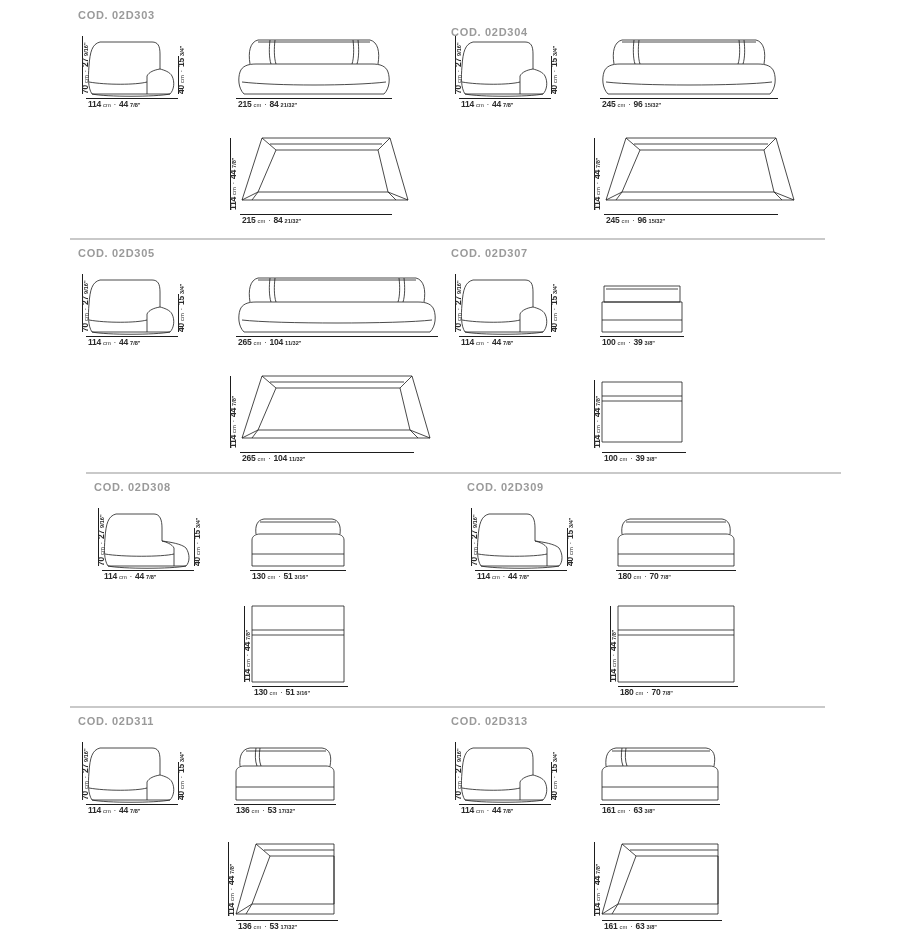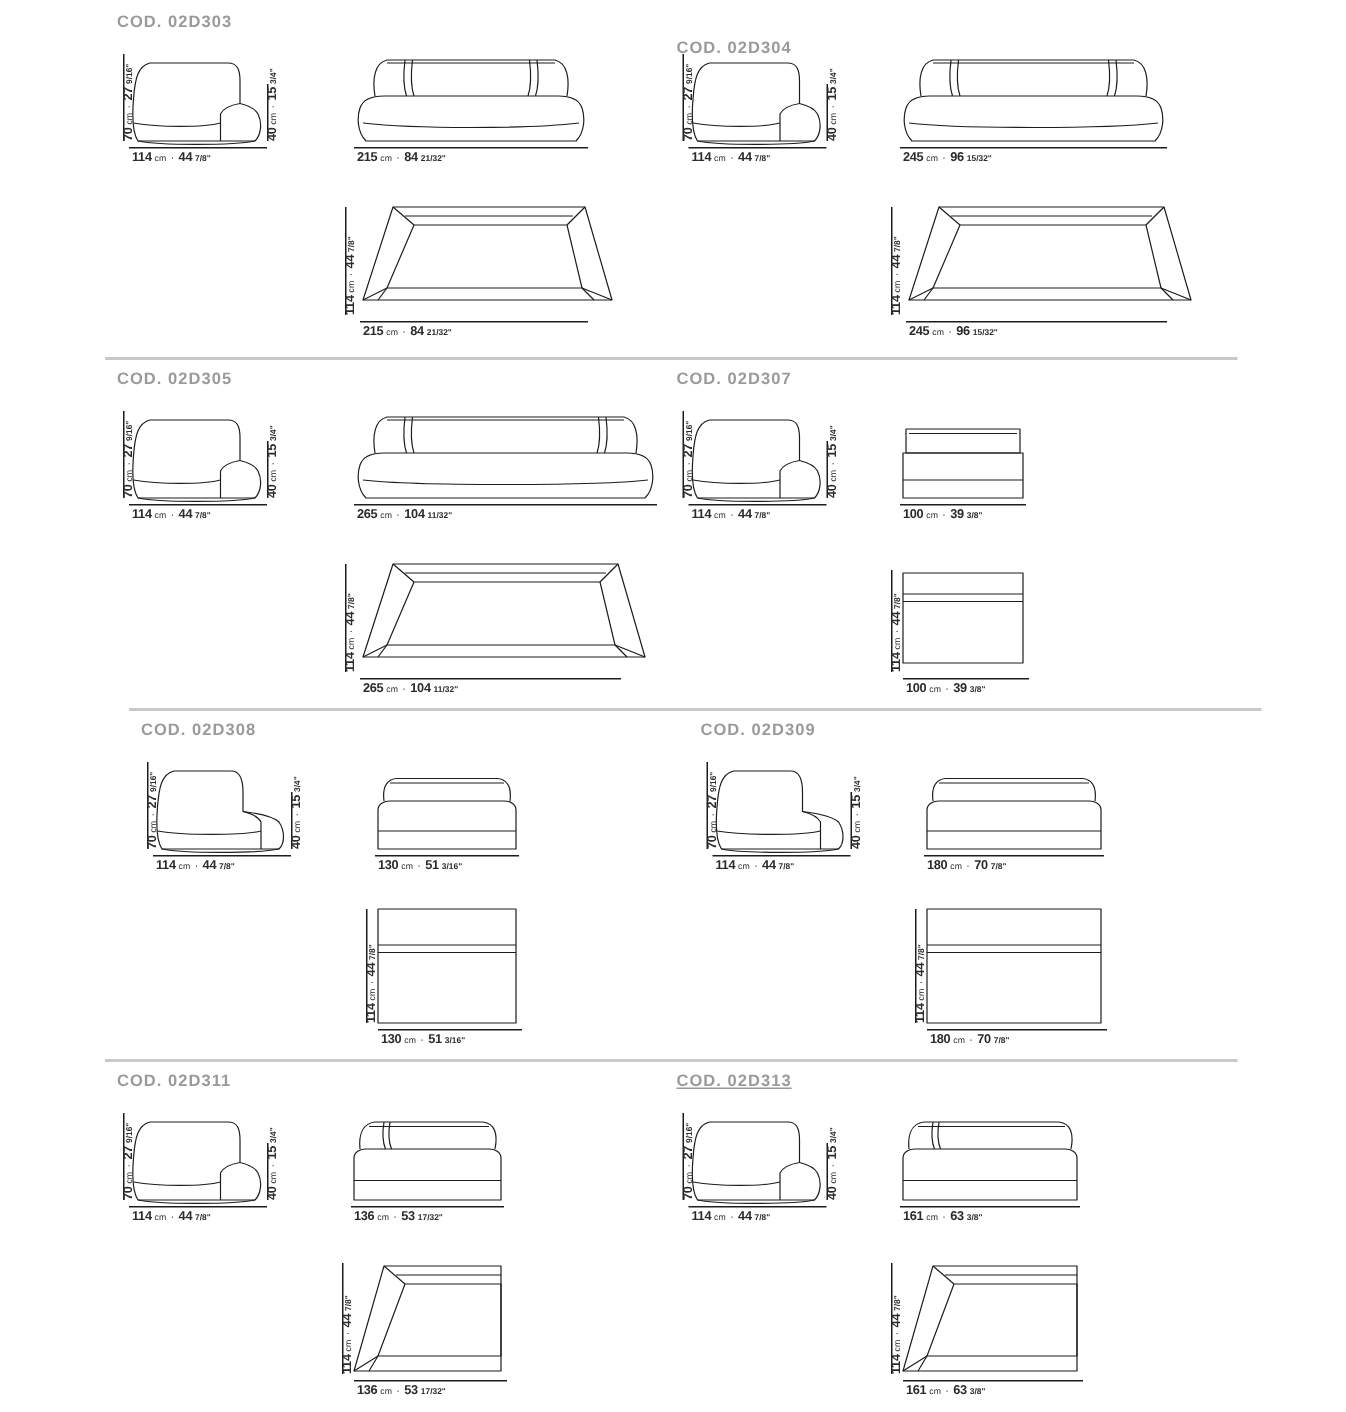--- a/index.html
+++ b/index.html
@@ -371,21 +371,21 @@
     </div>
     <div class="rule vt" style="left:594px;top:134px;height:76px;"></div>
     <div class="dim v" style="left:592px;top:210px;"><b>114</b> <span class="u">cm</span> <span class="dot">·</span> <b>44</b> <span class="f">7/8"</span></div>
     <div class="rule hz" style="left:602px;top:214px;width:120px;"></div>
     <div class="dim h" style="left:604px;top:215px;"><b>180</b> <span class="u">cm</span> <span class="dot">·</span> <b>70</b> <span class="f">7/8"</span></div>
   </div>
 
   <div class="row" style="position:absolute;left:0;top:706px;height:235px;">
     <div class="row-sep"></div>
     <div class="col-head c1" style="top:9px;">COD. 02D311</div>
-    <div class="col-head c2" style="top:9px;text-decoration:underline;">COD. 02D313</div>
+    <div class="col-head c2" style="top:9px;">COD. 02D313</div>
 
     <div class="fig" style="left:86px;top:36px;">
       <svg width="92" height="62" viewBox="0 0 92 62">
         <g fill="none" stroke="#1d1d1d" stroke-width="0.8" stroke-linejoin="round">
           <path d="M6,58 C2,52 2,42 3,30 C4,16 6,8 14,6 L66,6 C72,6 74,10 74,18 L74,33 C78,34 84,36 86,40 C89,46 88,54 84,58 Z"></path>
           <path d="M74,33 C68,34 63,36 61,40 L61,58"></path>
           <path d="M3,46 C20,49 50,49 61,46"></path>
           <path d="M6,58 C20,61 70,61 84,58"></path>
         </g>
       </svg>

